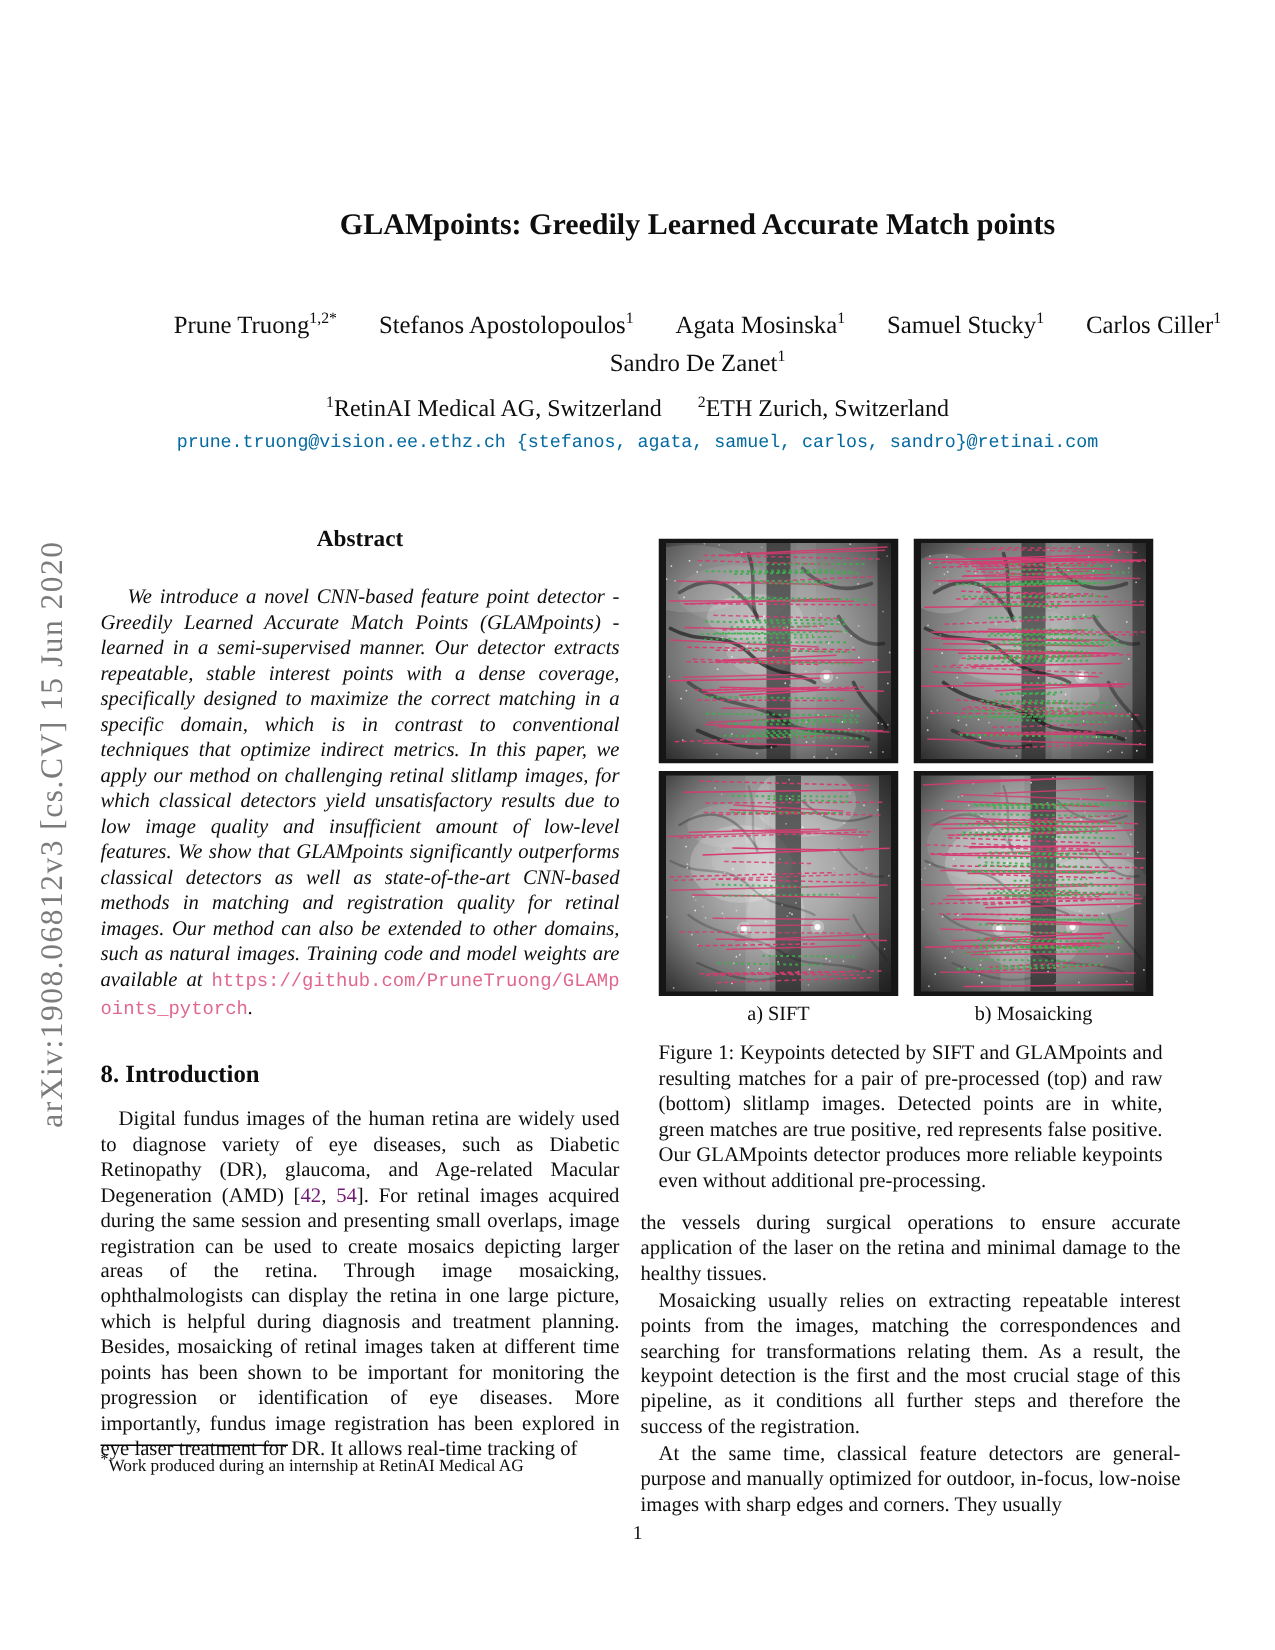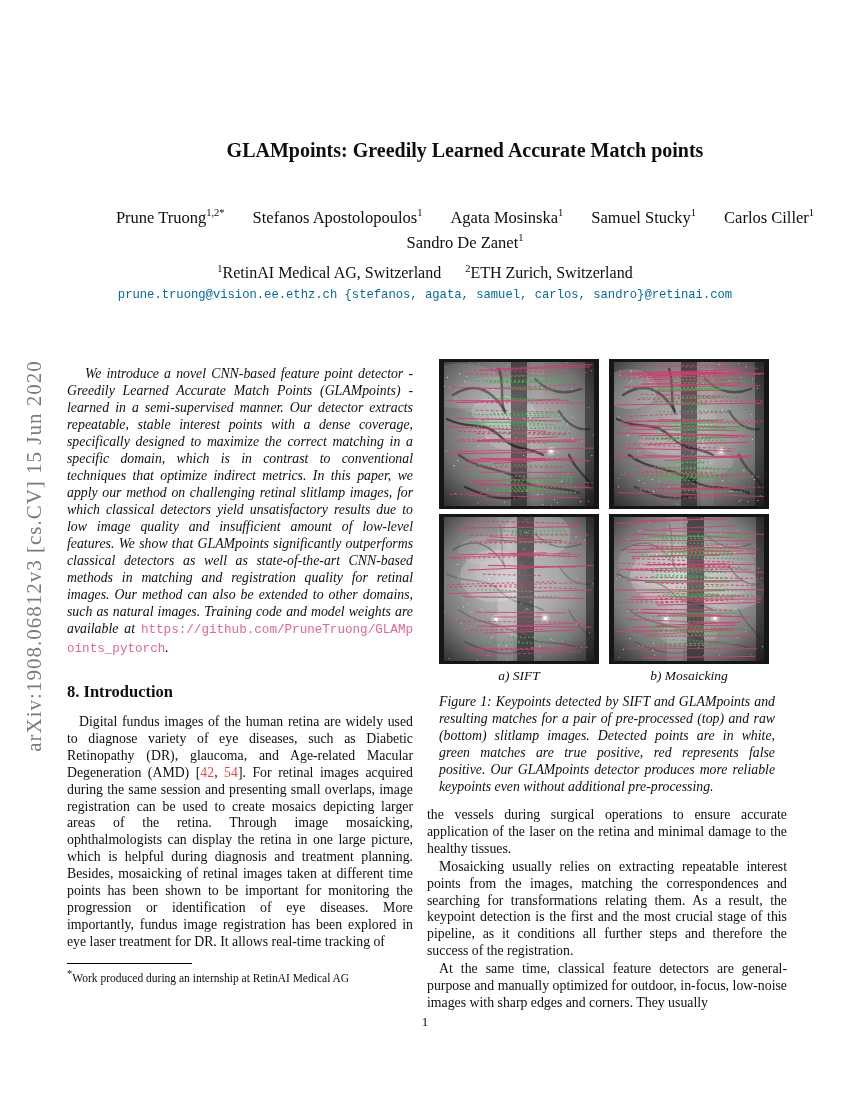--- a/index.html
+++ b/index.html
@@ -28,28 +28,28 @@
   .col-right{left:427px;width:360px;}
 
   .abstract-heading{text-align:center;font-weight:bold;font-size:15.5px;padding-top:6px;}
   .abstract-body{font-style:italic;font-size:13.8px;line-height:17px;text-align:justify;
     margin:20px 0 0 0;text-indent:18px;}
   .abstract-body .link{font-style:normal;font-family:"Liberation Mono",monospace;
     font-size:12.6px;color:#e0688e;text-decoration:none;word-break:break-all;}
   h2.sec{font-size:16.5px;font-weight:bold;margin:24px 0 12px 0;}
   p.body{font-size:13.8px;line-height:16.9px;text-align:justify;margin:0 0 1px 0;}
   p.indent{text-indent:12px;}
-  .cite{color:#ef4444;}
+  .cite{color:#701a75;}
 
   .footnote-block{position:absolute;top:618px;left:0;width:100%;}
   .footnote-rule{width:125px;border-top:1px solid #000;margin-bottom:4px;}
   .footnote{font-size:11.5px;}
 
   
-  figure{margin:2px 0 0 0;padding:12px;font-style:italic;}
+  figure{margin:2px 0 0 0;padding:12px;}
   .fig-grid{display:grid;grid-template-columns:160px 160px;grid-column-gap:10px;grid-row-gap:5px;width:330px;}
   .fig-grid svg{display:block;}
   .fig-labels{display:flex;width:330px;margin-top:4px;font-size:13.5px;}
   .fig-labels span{width:160px;text-align:center;}
   .fig-labels span:last-child{margin-left:10px;}
   figcaption{font-size:13.8px;line-height:17px;text-align:justify;margin-top:9px;}
   .after-fig{margin-top:13px;}
 
   .page-number{position:absolute;top:1014px;left:0;width:100%;text-align:center;font-size:13px;}
 </style>
@@ -61,20 +61,21 @@
   <div class="arxiv-banner">arXiv:1908.06812v3  [cs.CV]  15 Jun 2020</div>
 
   <h1 class="title">GLAMpoints: Greedily Learned Accurate Match points</h1>
 
   <div class="authors-row" style="top:207px;" id="authors1"><span class="author">Prune Truong<sup>1,2*</sup></span><span class="author">Stefanos Apostolopoulos<sup>1</sup></span><span class="author">Agata Mosinska<sup>1</sup></span><span class="author">Samuel Stucky<sup>1</sup></span><span class="author">Carlos Ciller<sup>1</sup></span></div>
   <div class="authors-row" style="top:232px;" id="authors2"><span class="author">Sandro De Zanet<sup>1</sup></span></div>
   <div class="affils" id="affils"><span class="affil"><sup>1</sup>RetinAI Medical AG, Switzerland</span><span class="affil"><sup>2</sup>ETH Zurich, Switzerland</span></div>
   <div class="emails">prune.truong@vision.ee.ethz.ch  {stefanos, agata, samuel, carlos, sandro}@retinai.com</div>
 
   <div class="col col-left">
+    <div class="abstract-heading">Abstract</div>
     <p class="abstract-body"><span>We introduce a novel CNN-based feature point detector - Greedily Learned Accurate Match Points (GLAMpoints) - learned in a semi-supervised manner. Our detector extracts repeatable, stable interest points with a dense coverage, specifically designed to maximize the correct matching in a specific domain, which is in contrast to conventional techniques that optimize indirect metrics. In this paper, we apply our method on challenging retinal slitlamp images, for which classical detectors yield unsatisfactory results due to low image quality and insufficient amount of low-level features. We show that GLAMpoints significantly outperforms classical detectors as well as state-of-the-art CNN-based methods in matching and registration quality for retinal images. Our method can also be extended to other domains, such as natural images. Training code and model weights are available at </span><span class="link">https://github.com/PruneTruong/GLAMpoints_pytorch</span><span>.</span></p>
 
     <h2 class="sec">8. Introduction</h2>
     <p class="body indent"><span>Digital fundus images of the human retina are widely used to diagnose variety of eye diseases, such as Diabetic Retinopathy (DR), glaucoma, and Age-related Macular Degeneration (AMD) [</span><span class="cite">42</span><span>, </span><span class="cite">54</span><span>]. For retinal images acquired during the same session and presenting small overlaps, image registration can be used to create mosaics depicting larger areas of the retina. Through image mosaicking, ophthalmologists can display the retina in one large picture, which is helpful during diagnosis and treatment planning. Besides, mosaicking of retinal images taken at different time points has been shown to be important for monitoring the progression or identification of eye diseases. More importantly, fundus image registration has been explored in eye laser treatment for DR. It allows real-time tracking of</span></p>
 
     <div class="footnote-block">
       <div class="footnote-rule"></div>
       <div class="footnote"><sup>*</sup><span>Work produced during an internship at RetinAI Medical AG</span></div>
     </div>
   </div>

